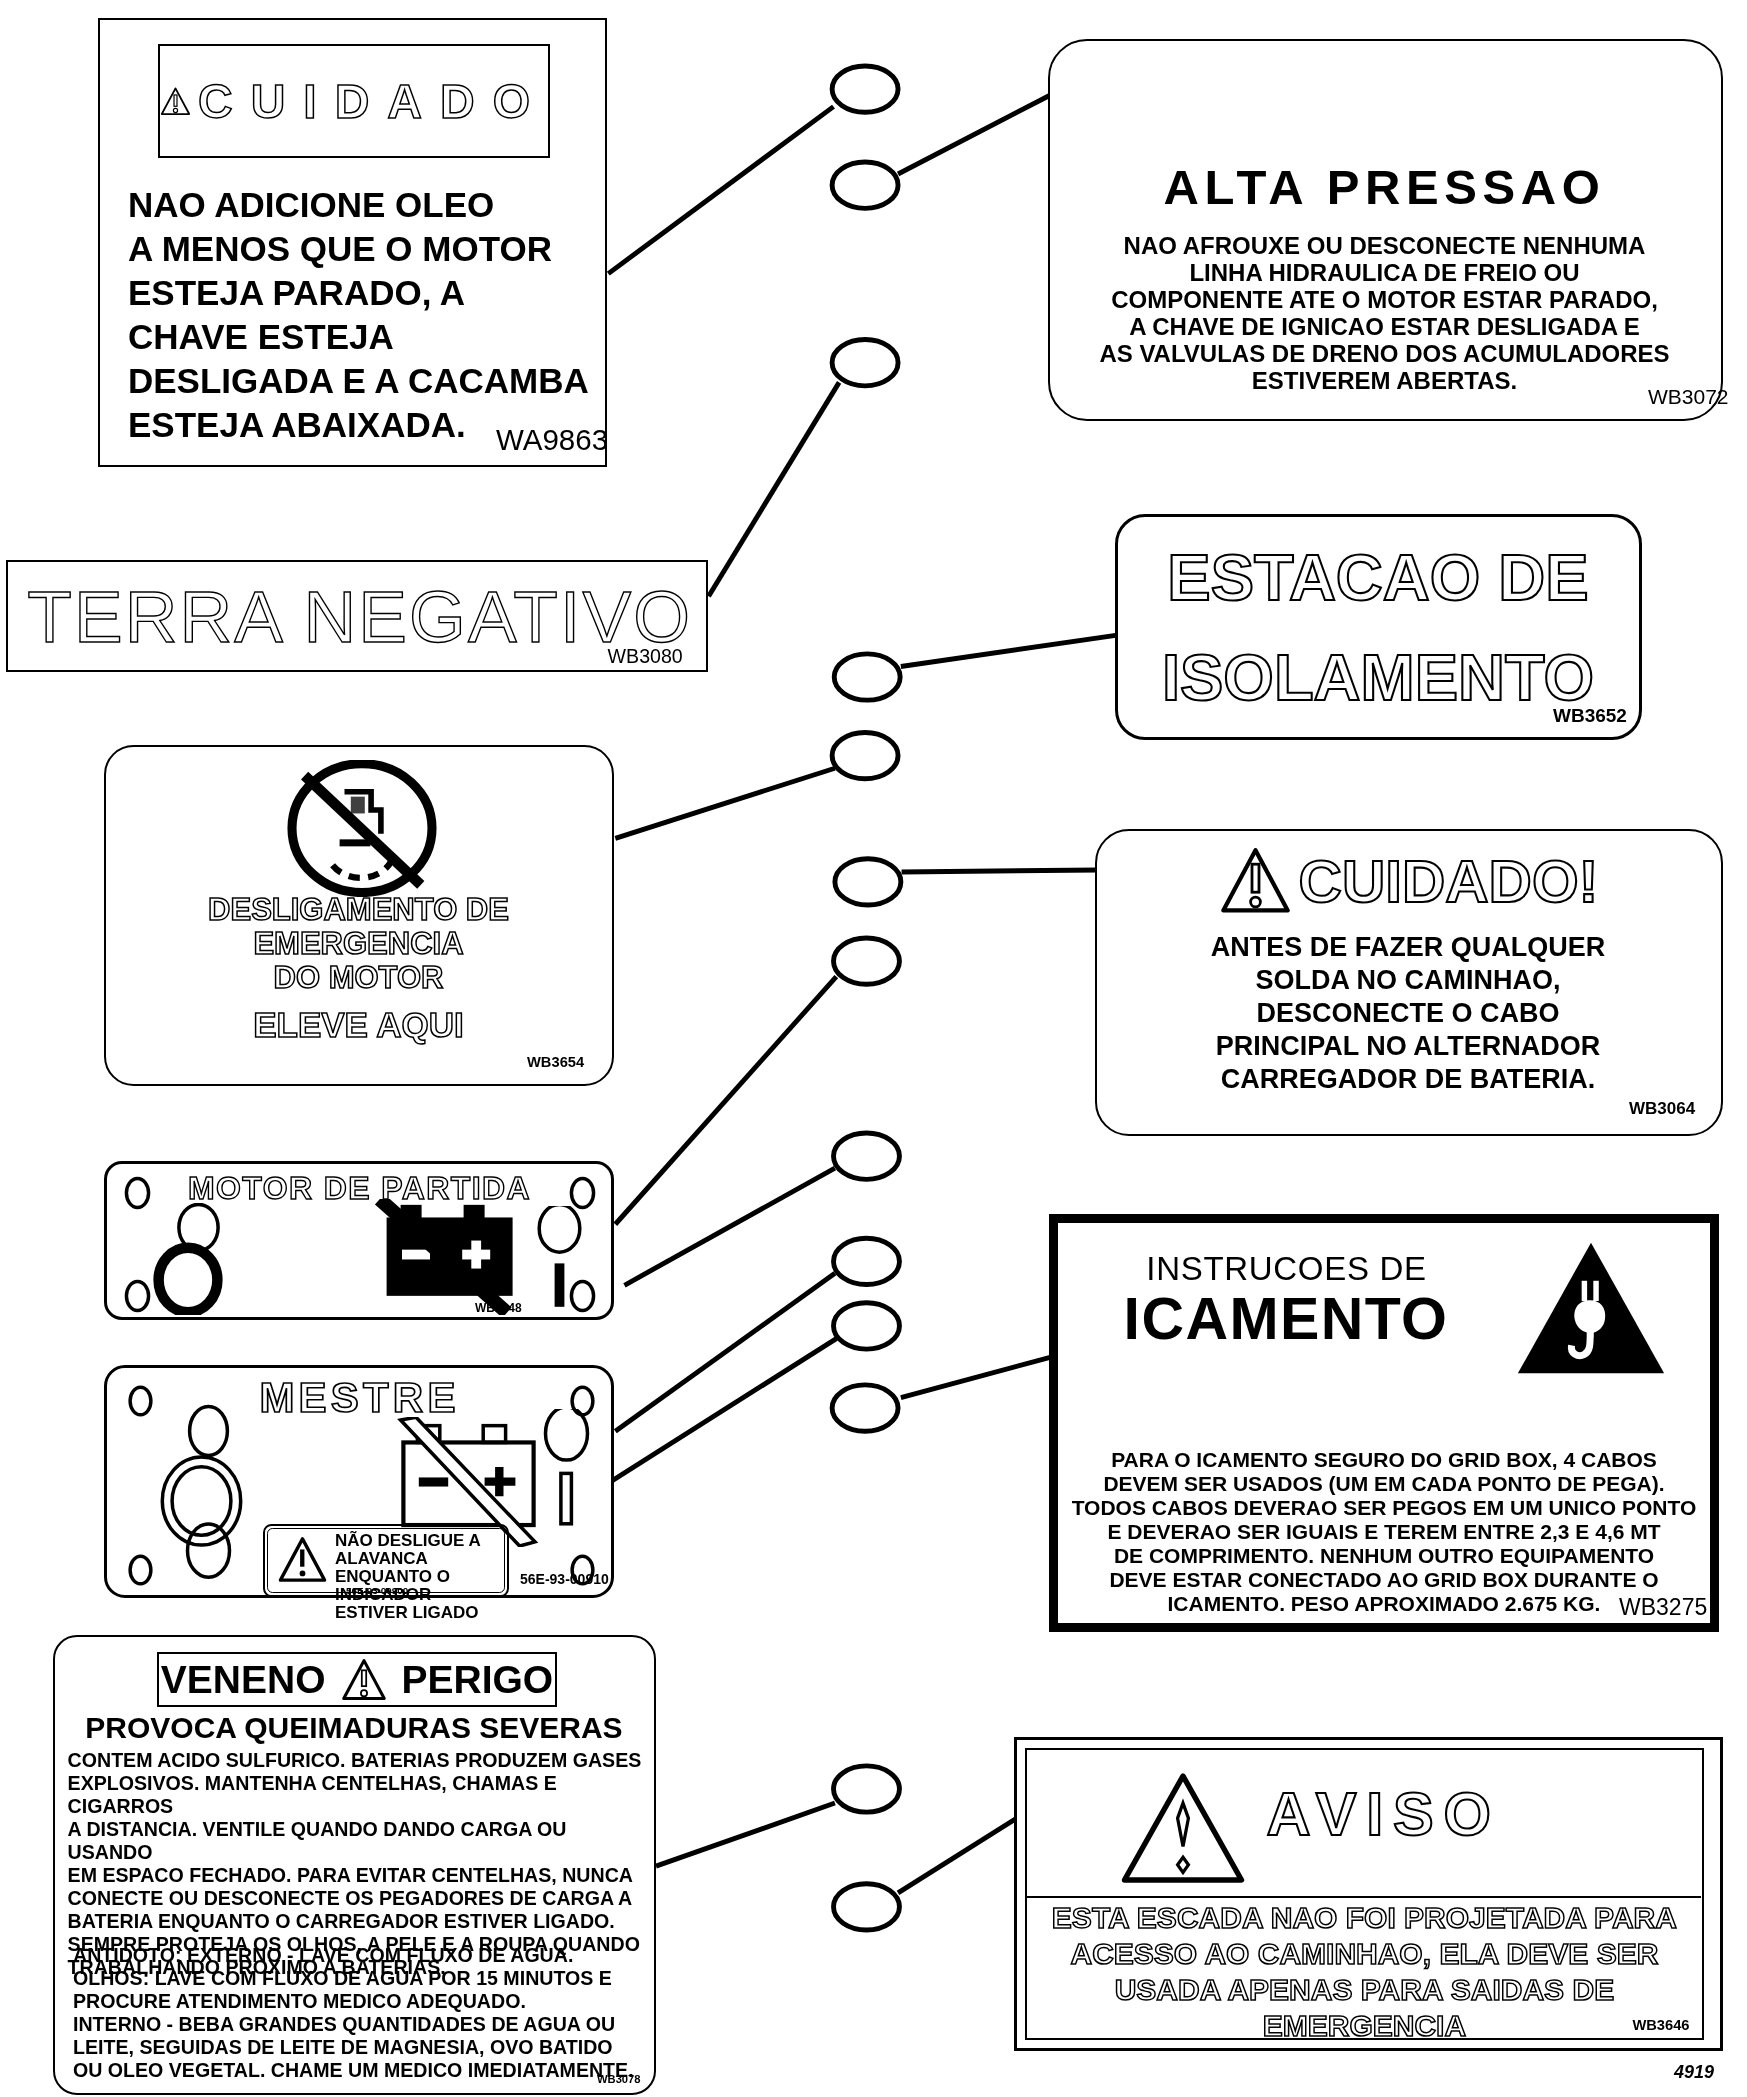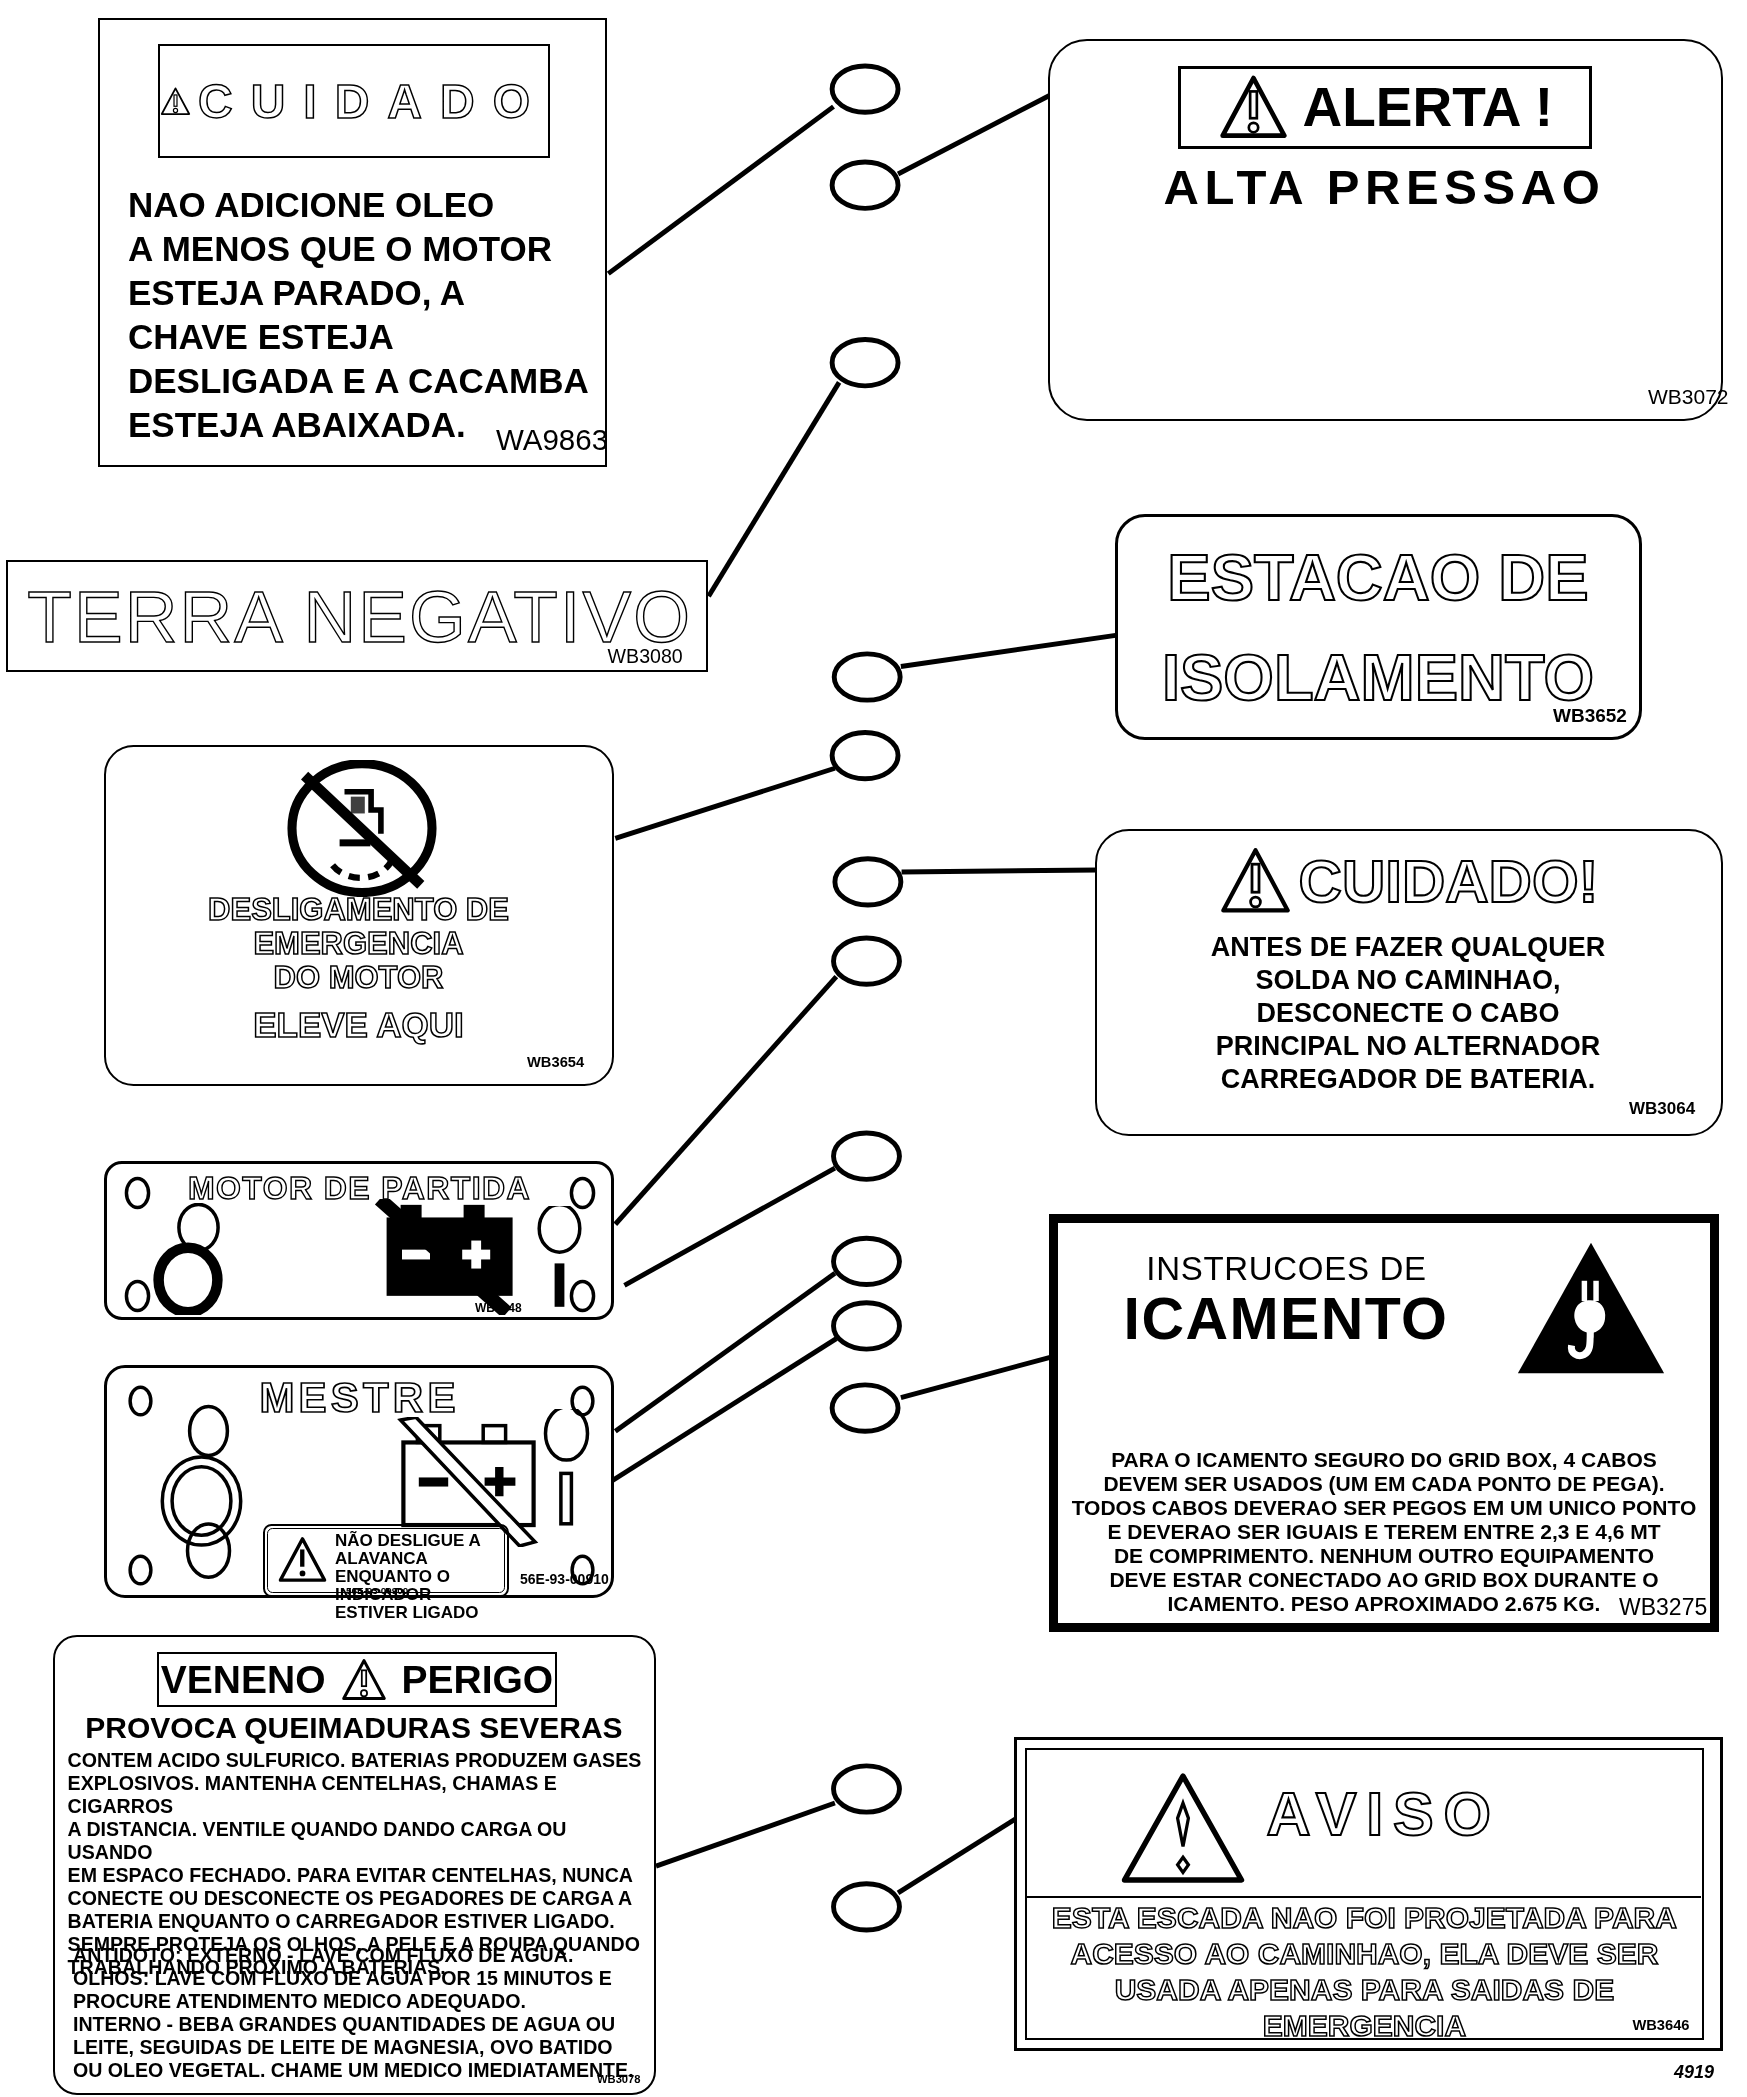--- a/index.html
+++ b/index.html
@@ -66,29 +66,27 @@
         <polygon points="52,6 98,92 6,92" fill="#fff" stroke="#000" stroke-width="6" stroke-linejoin="round"></polygon>
         <rect x="47" y="28" width="10" height="38" fill="#fff" stroke="#000" stroke-width="4"></rect>
         <circle cx="52" cy="80" r="7" fill="#fff" stroke="#000" stroke-width="4"></circle>
       </svg>
       <span class="outline bold" style="font-size:48px;letter-spacing:18px;">CUIDADO</span>
     </div>
     <div class="abs code" style="left:396px;top:403px;font-size:29.5px;font-weight:normal;">WA9863</div>
   </div>
 
   <div class="abs rbox" style="left:1048px;top:39px;width:675px;height:382px;border-radius:39px;">
-    <div class="abs box row" style="left:128px;top:24.6px;width:414px;height:83px;border-width:3.5px;gap:12.6px;">
-      <svg width="73" height="67" viewBox="0 0 104 100">
-        <polygon points="52,6 98,92 6,92" fill="#fff" stroke="#000" stroke-width="7" stroke-linejoin="round"></polygon>
-        <rect x="47" y="26" width="10" height="40" fill="#fff" stroke="#000" stroke-width="4"></rect>
-        <circle cx="52" cy="80" r="7" fill="#fff" stroke="#000" stroke-width="4"></circle>
-      </svg>
-      <span class="bold" style="font-size:55px;">ALERTA !</span>
-    </div>
     <div class="abs c bold" style="left:0;top:118px;width:669px;font-size:49px;letter-spacing:5.6px;">ALTA PRESSAO</div>
+    <div class="abs c pre bold" style="left:0;top:191px;width:669px;font-size:24px;line-height:27px;">NAO AFROUXE OU DESCONECTE NENHUMA
+LINHA HIDRAULICA DE FREIO OU
+COMPONENTE ATE O MOTOR ESTAR PARADO,
+A CHAVE DE IGNICAO ESTAR DESLIGADA E
+AS VALVULAS DE DRENO DOS ACUMULADORES
+ESTIVEREM ABERTAS.</div>
     <div class="abs code" style="left:586px;top:344px;font-size:21px;font-weight:normal;margin-left:12px;">WB3072</div>
   </div>
 
   <div class="abs box" style="left:5.6px;top:560px;width:702px;height:112px;">
     <div class="abs outline" style="left:19.6px;top:12.6px;font-size:73px;letter-spacing:2.1px;-webkit-text-stroke-width:1.4px;">TERRA NEGATIVO</div>
     <div class="abs" style="left:600px;top:83px;font-size:19.6px;">WB3080</div>
   </div>
 
   <div class="abs rbox" style="left:1115px;top:514px;width:527px;height:226px;border-width:3.5px;border-radius:30px;">
     <div class="abs c pre outline3" style="left:0;top:11.2px;width:520px;font-size:65px;line-height:100px;font-weight:bold;">ESTACAO DE

